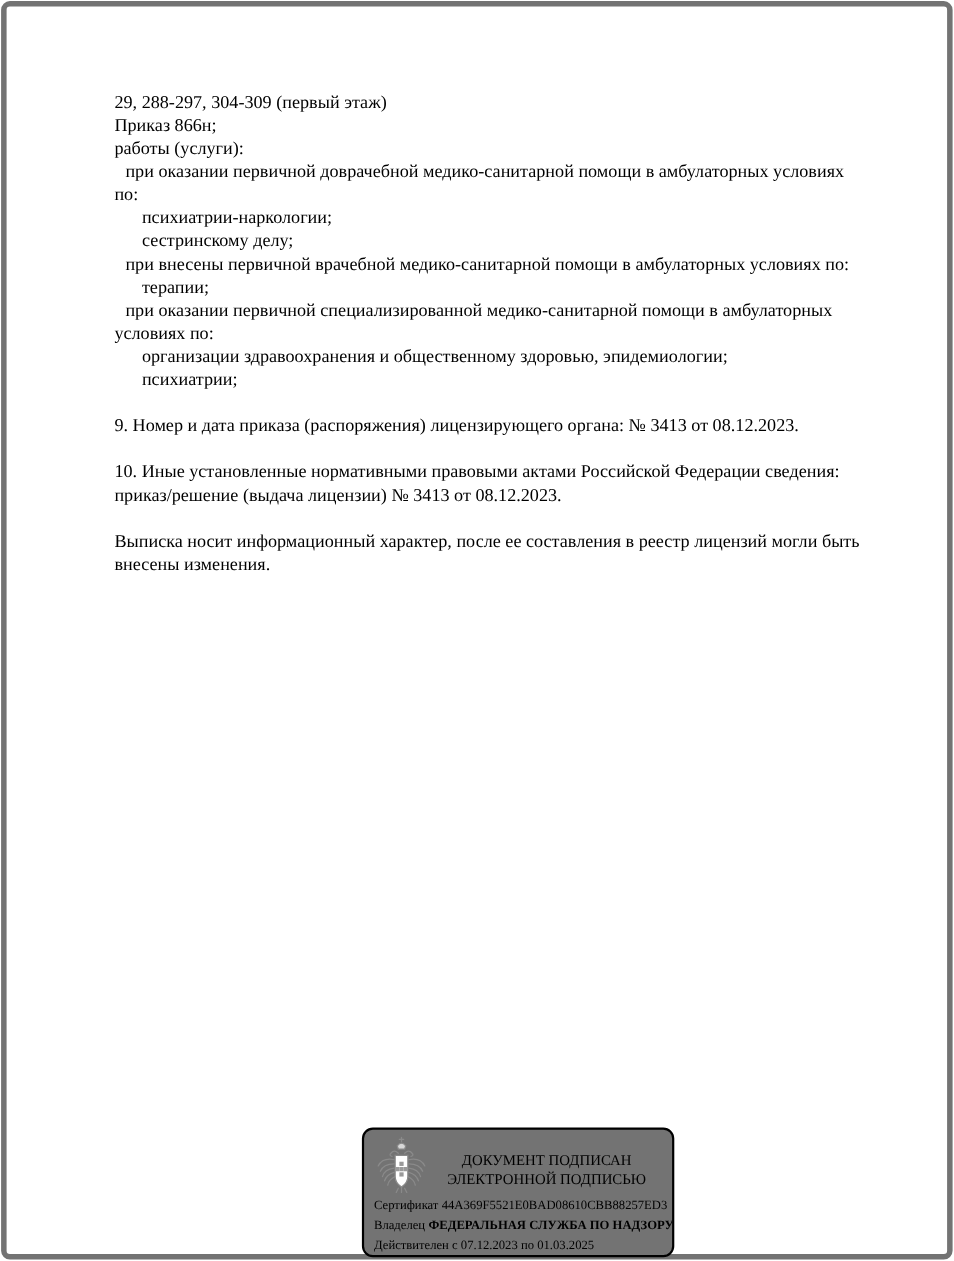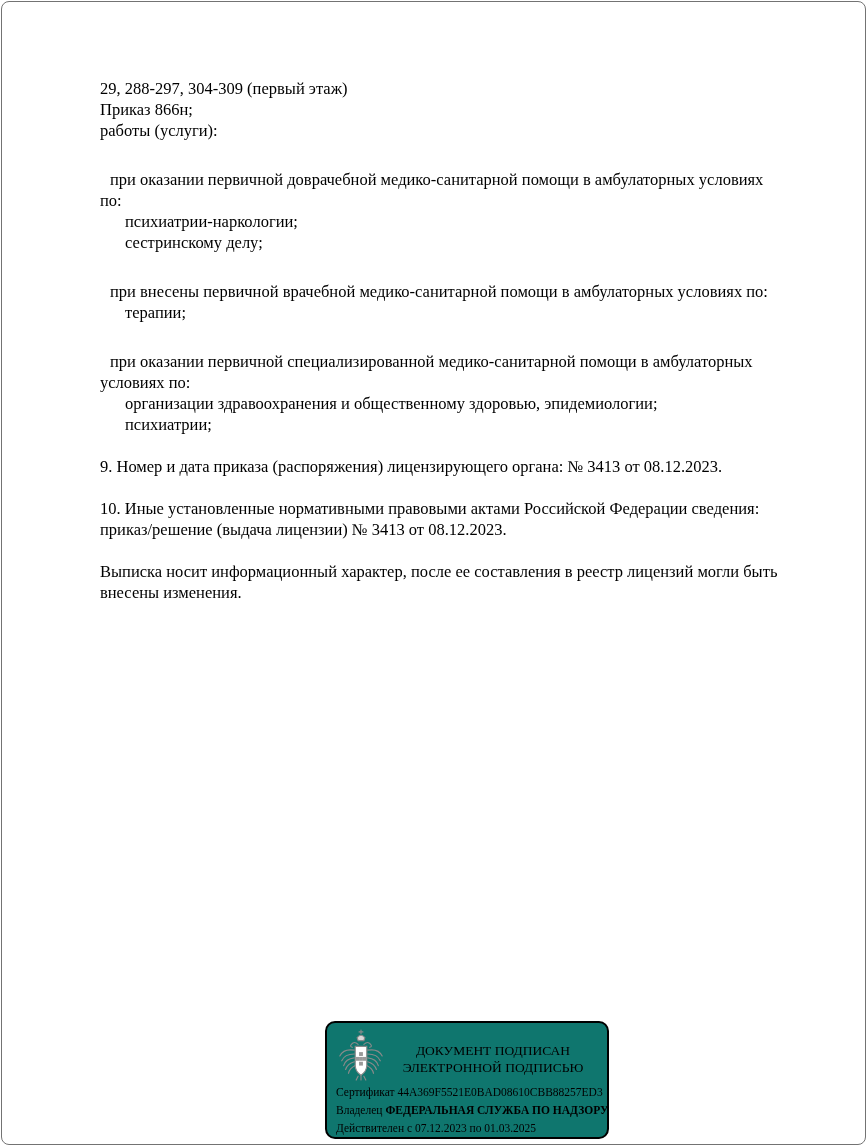--- a/index.html
+++ b/index.html
@@ -5,36 +5,36 @@
   * { margin:0; padding:0; box-sizing:border-box; }
   html,body {
     width:867px; height:1146px;
     background:#ffffff;
     font-family:"Liberation Serif", serif;
     color:#000000;
     overflow:hidden;
   }
   .page {
     position:absolute; left:1px; top:1px; width:865px; height:1144px;
-    border:1px solid #737373; border-radius:8px;
+    border:5px solid #737373; border-radius:8px;
     background:#ffffff;
   }
   .doc-body {
     position:absolute; left:98px; top:76px; width:716px;
     font-size:16.5px; line-height:21px;
   }
   .line { white-space:pre; }
-  .indent-1 { padding-left:10px;margin-top:28px; }
+  .indent-1 { padding-left:10px; }
   .indent-2 { padding-left:25px; }
   .gap { margin-top:21px; }
 
   .stamp {
     position:absolute; left:323px; top:1019px; width:284px; height:118px;
     border:2px solid #000000; border-radius:10px;
-    background:#0f766e; overflow:hidden;
+    background:#737373; overflow:hidden;
   }
   .stamp-head {
     display:flex; align-items:flex-start;
     height:56px; padding:6px 6px 0 10px;
   }
   .emblem { width:48px; height:52px; flex:0 0 auto; }
   .stamp-title {
     flex:1 1 auto; text-align:center;
     font-size:13.5px; line-height:17px;
     padding-top:13px; white-space:nowrap;

